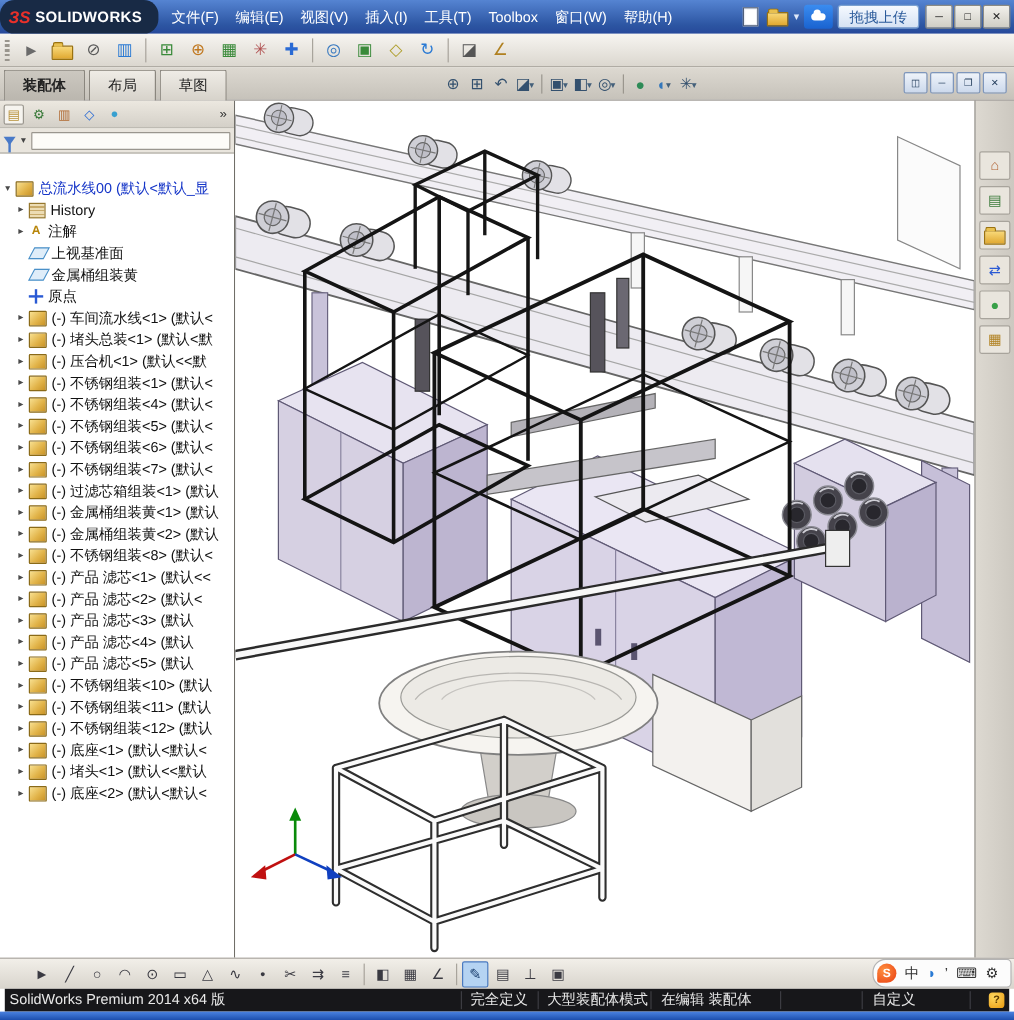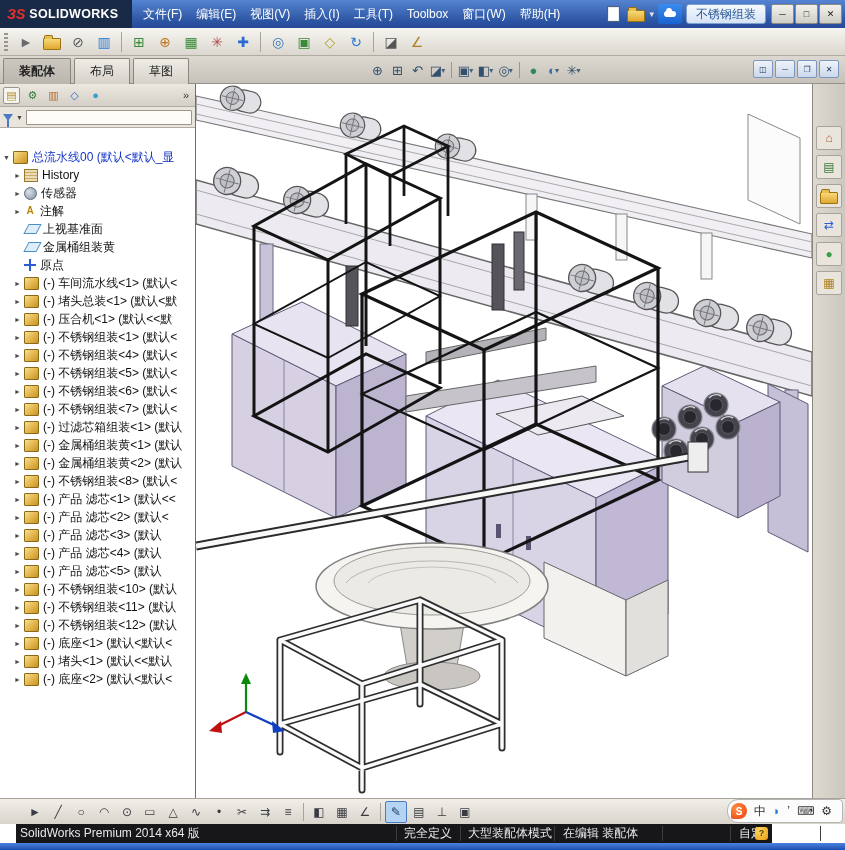--- a/index.html
+++ b/index.html
@@ -2,21 +2,21 @@
 <html><head>
 <meta charset="utf-8">
 <style>
   html,body{margin:0;padding:0;background:#d4d0c8;font-family:"Liberation Sans","DejaVu Sans",sans-serif;}
   #app{position:relative;width:845px;height:850px;overflow:hidden;background:#fff;}
 
   
   .titlebar{position:absolute;left:0;top:0;width:845px;height:28px;
     background:linear-gradient(180deg,#5584d2,#2c55a2 75%,#27499a);z-index:10;}
   .logo{position:absolute;left:0;top:0;width:132px;height:28px;background:#182a45;
-    display:flex;align-items:center;padding-left:7px;gap:4px;box-sizing:border-box;}
+    display:flex;align-items:center;padding-left:7px;gap:4px;box-sizing:border-box;border-radius:12px;}
   .logo-mark{color:#e8302a;font-weight:800;font-size:14px;font-style:italic;}
   .logo-text{color:#fff;font-weight:700;font-size:12.5px;letter-spacing:.3px;}
   .menubar{position:absolute;left:136px;top:0;height:28px;display:flex;}
   .menu-item{color:#fff;font-size:12px;line-height:28px;padding:0 7px;cursor:default;}
   .tb-right{position:absolute;right:3px;top:3px;height:22px;display:flex;align-items:center;gap:4px;}
   .qicon{width:20px;height:20px;display:flex;align-items:center;justify-content:center;}
   .icn-doc{width:11px;height:14px;background:#fff;border:1px solid #51607a;box-shadow:inset 0 0 0 1px #e8ecf4;}
   .icn-folder{position:relative;width:16px;height:10px;background:linear-gradient(#f8d878,#e0a830);
     border:1px solid #9a7210;border-radius:1px;margin-top:4px;}
   .icn-folder::before{content:"";position:absolute;top:-4px;left:0;width:7px;height:3px;background:#e8c050;
@@ -118,21 +118,21 @@
   .ssep{width:1px;height:18px;background:#a8a49c;margin:0 3px;}
 
   
   .imebar{position:absolute;right:2px;top:799px;height:22px;background:#fcfcfc;border:1px solid #b4b4b4;
     border-radius:11px 4px 4px 11px;display:flex;align-items:center;gap:7px;padding:0 10px 0 3px;z-index:6;}
   .sogou{width:16px;height:16px;border-radius:8px 8px 8px 2px;color:#fff;font-weight:bold;font-size:10px;
     background:radial-gradient(circle at 35% 35%,#ff9040,#e83c10);display:flex;align-items:center;justify-content:center;}
   .imeitem{font-size:12px;color:#333;line-height:20px;}
 
   
-  .statusbar{position:absolute;left:16px;top:824px;width:756px;height:19px;background:#17171a;
+  .statusbar{position:absolute;left:4px;top:824px;width:837px;height:19px;background:#17171a;
     color:#e8e8e8;font-size:12px;line-height:19px;}
   .status-left{position:absolute;left:4px;top:0;}
   .status-seg{position:absolute;top:0;}
   .status-sep{position:absolute;top:2px;width:1px;height:15px;background:#3c3c42;}
   .status-help{position:absolute;right:4px;top:3px;width:13px;height:13px;border-radius:3px;
     background:radial-gradient(circle at 35% 30%,#ffd860,#e89a10);color:#5a3a00;font-size:9px;
     font-weight:bold;display:flex;align-items:center;justify-content:center;}
   .bluestrip{position:absolute;left:0;top:843px;width:845px;height:7px;
     background:linear-gradient(#4a82e0,#1d4fae);}
 </style>
@@ -162,21 +162,21 @@
             <span class="icn-doc"></span>
           </span>
           <span class="qicon">
             <span class="icn-folder"></span>
           </span>
           <span class="qcaret">▾</span>
         </span>
       <span class="upload-badge">
           <span class="cloud"></span>
         </span>
-      <button class="upload-btn">不锈钢组装</button>
+      <button class="upload-btn">拖拽上传</button>
       <span id="winbtns" style="display:flex;">
           <span class="winbtn">─</span>
           <span class="winbtn">□</span>
           <span class="winbtn">✕</span>
         </span>
     </div>
   </div>
 
   <div class="toolbar">
     <span class="grip"></span>
@@ -248,25 +248,20 @@
           <span class="tree-icon i-asm"></span>
           <span class="tree-label root">总流水线00 (默认&lt;默认_显</span>
         </div>
         <div class="tree-row child">
           <span class="expander">►</span>
           <span class="tree-icon i-hist"></span>
           <span class="tree-label">History</span>
         </div>
         <div class="tree-row child">
           <span class="expander">►</span>
-          <span class="tree-icon i-sensor"></span>
-          <span class="tree-label">传感器</span>
-        </div>
-        <div class="tree-row child">
-          <span class="expander">►</span>
           <span class="tree-icon i-ann">A</span>
           <span class="tree-label">注解</span>
         </div>
         <div class="tree-row child">
           <span class="expander"></span>
           <span class="tree-icon i-plane"></span>
           <span class="tree-label">上视基准面</span>
         </div>
         <div class="tree-row child">
           <span class="expander"></span>

